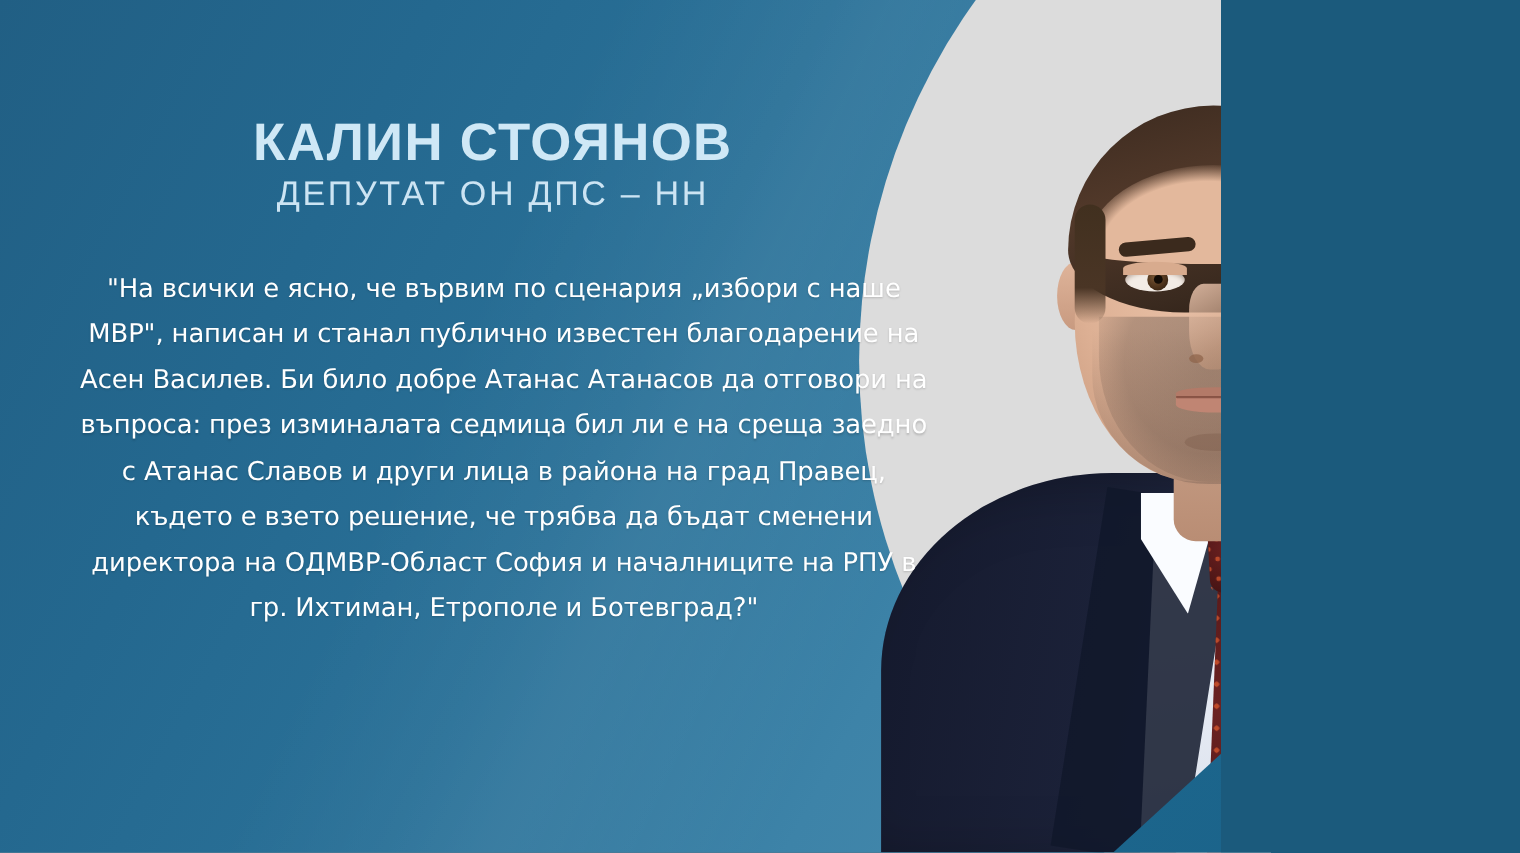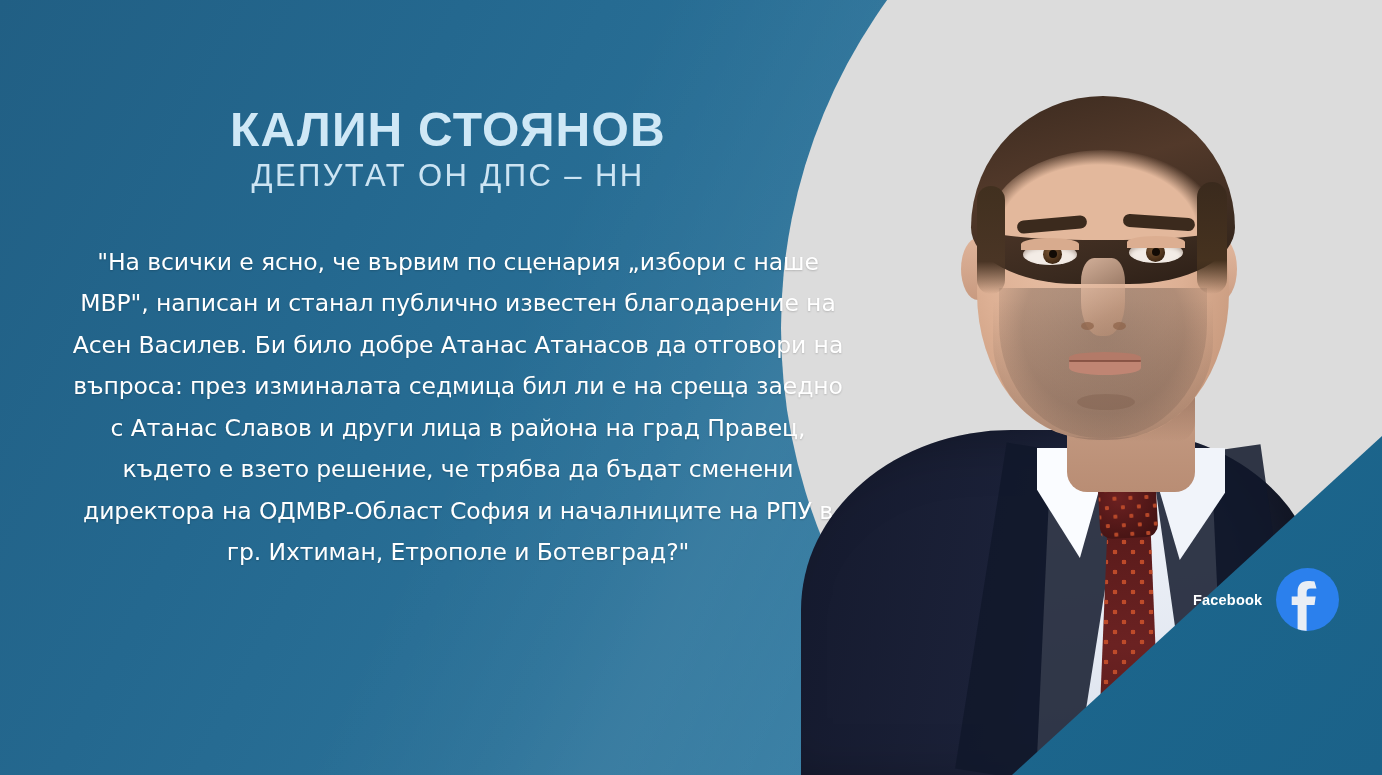--- a/index.html
+++ b/index.html
@@ -1,21 +1,21 @@
 <!DOCTYPE html>
 <html lang="bg"><head>
 <meta charset="utf-8">
 <title>Калин Стоянов — цитат</title>
 <style>
   html,body{margin:0;padding:0;background:#1b5a7c;}
   *{box-sizing:border-box;}
 
   .canvas{
     position:relative;
-    width:1382px;
+    width:1110px;
     height:775px;
     overflow:hidden;
     font-family:"Liberation Sans", sans-serif;
     background:
       linear-gradient(118deg,
         #215f84 0%,
         #24688f 26%,
         #2a7198 50%,
         #3d83a8 74%,
         #4a8cae 100%);

